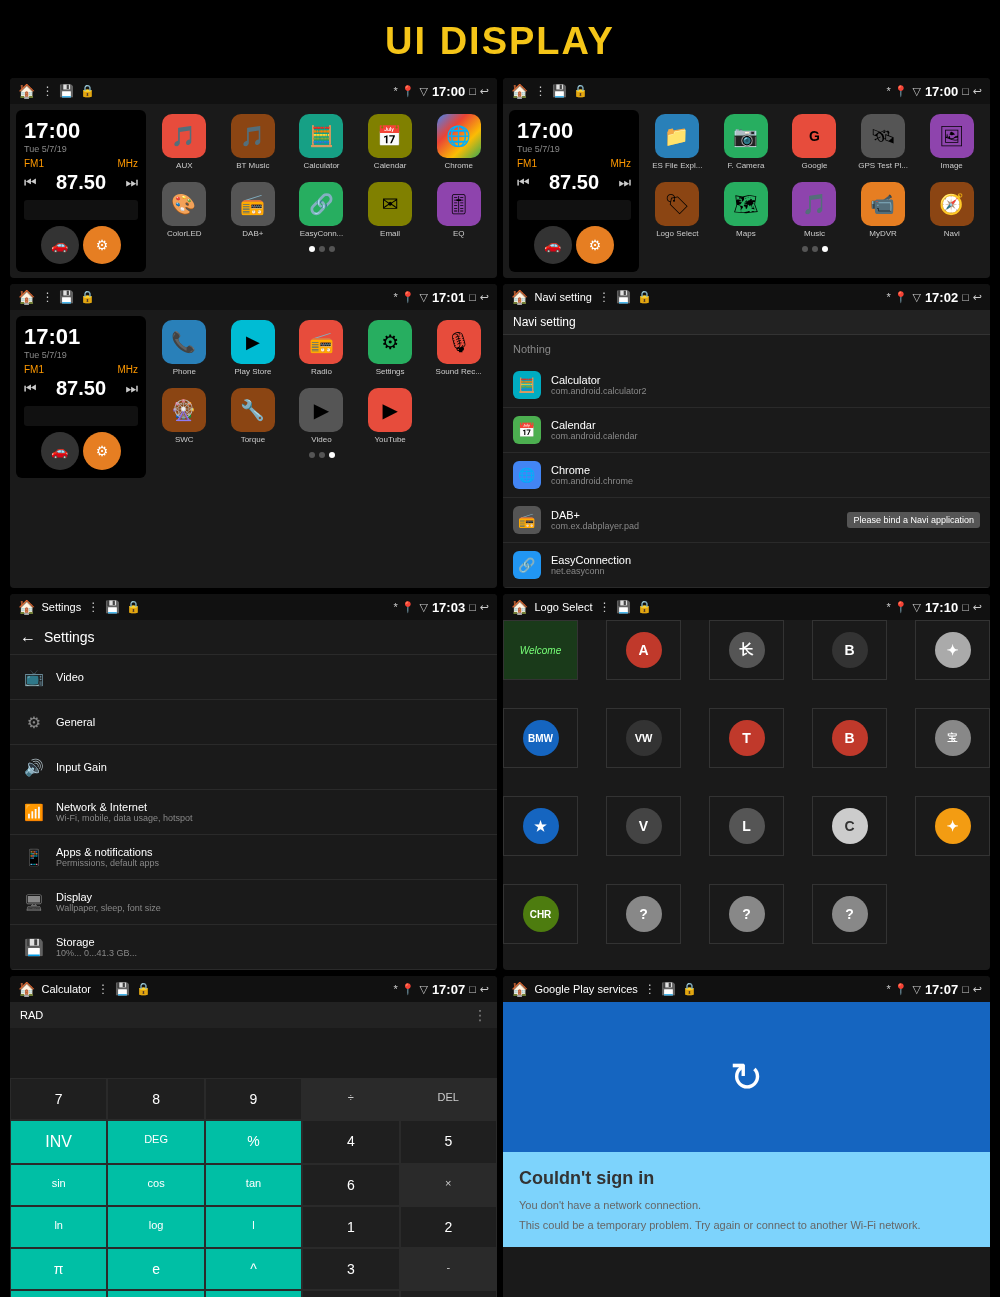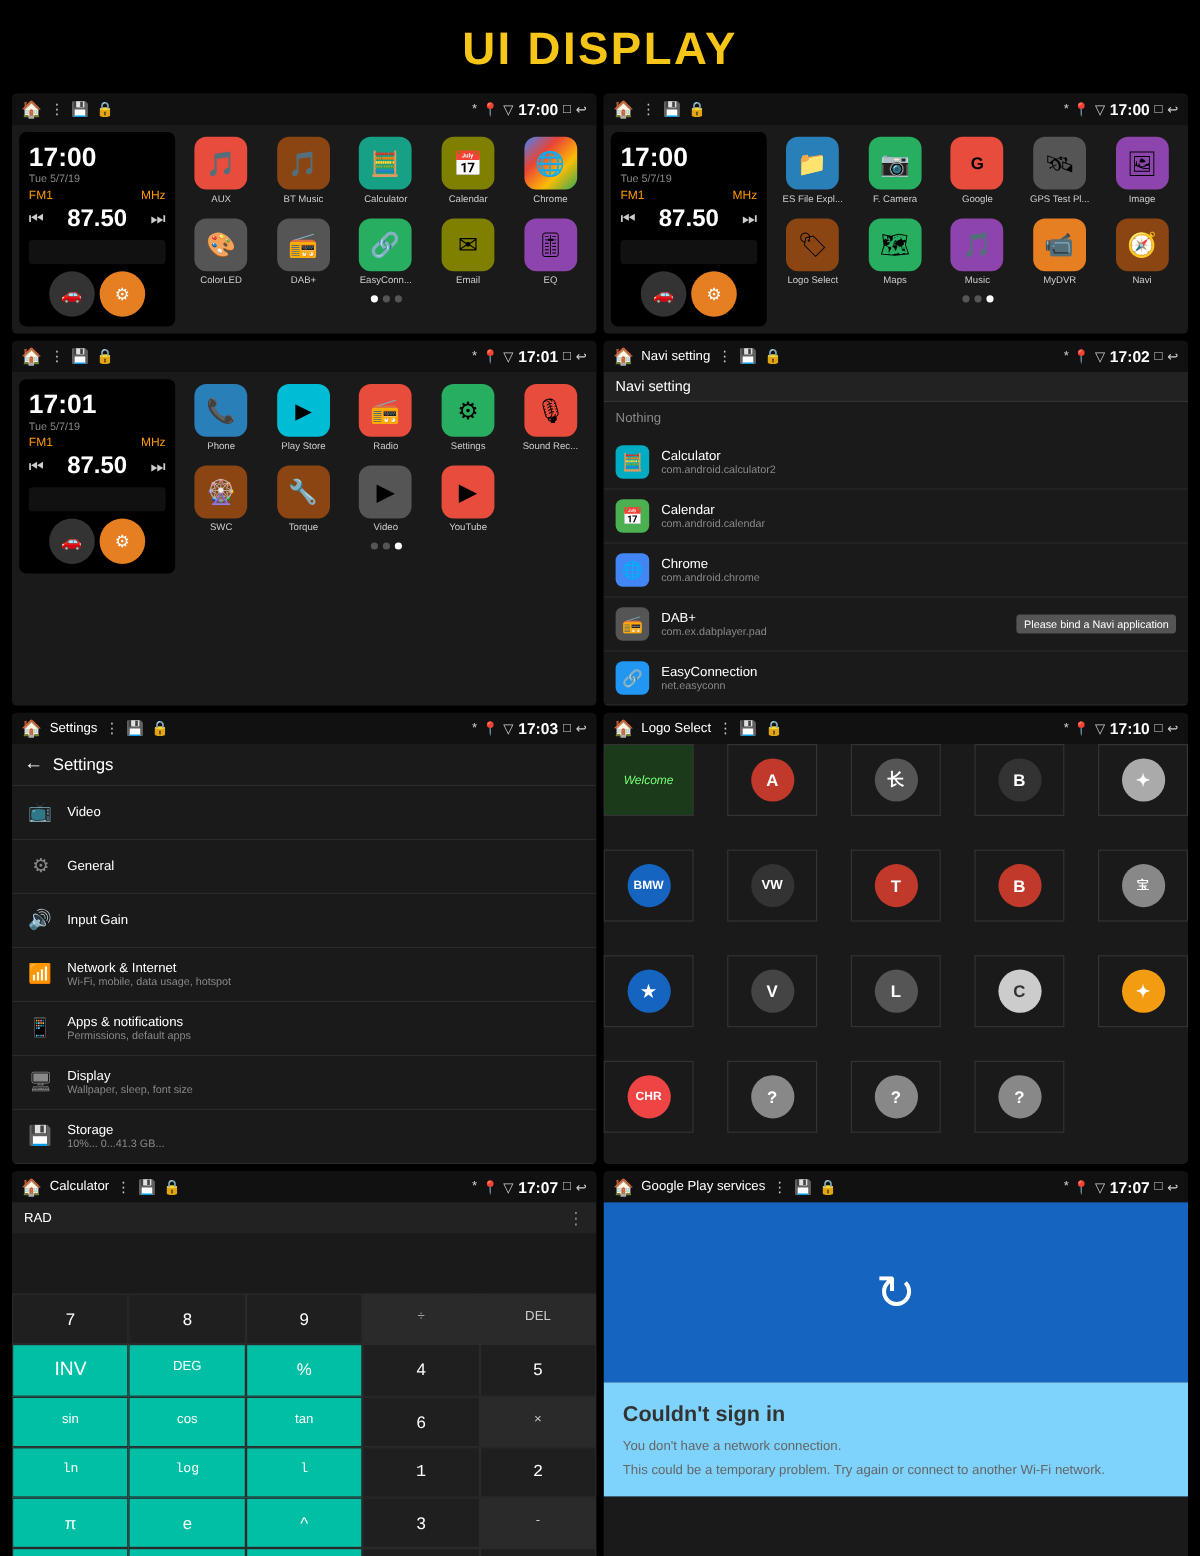--- a/index.html
+++ b/index.html
@@ -571,21 +571,21 @@
       <div class="logo-cell">
         <div class="logo-circle" style="background:#555;color:#fff;">L</div>
       </div>
       <div class="logo-cell">
         <div class="logo-circle" style="background:#ccc;color:#333;">C</div>
       </div>
       <div class="logo-cell">
         <div class="logo-circle" style="background:#f39c12;color:#fff;">✦</div>
       </div>
       <div class="logo-cell">
-        <div class="logo-circle" style="background:#ef4444;color:#fff;font-size:10px;">CHR</div>
+        <div class="logo-circle" style="background:#4d7c0f;color:#fff;font-size:10px;">CHR</div>
       </div>
       <div class="logo-cell">
         <div class="logo-circle" style="background:#888;color:#fff;">?</div>
       </div>
       <div class="logo-cell">
         <div class="logo-circle" style="background:#888;color:#fff;">?</div>
       </div>
       <div class="logo-cell">
         <div class="logo-circle" style="background:#888;color:#fff;">?</div>
       </div>
@@ -632,21 +632,21 @@
       <div class="calc-btn">4</div>
       <div class="calc-btn">5</div>
     </div>
     <div style="display:grid;grid-template-columns:repeat(5,1fr);">
       <div class="calc-btn green" style="font-size:11px;">sin</div>
       <div class="calc-btn green" style="font-size:11px;">cos</div>
       <div class="calc-btn green" style="font-size:11px;">tan</div>
       <div class="calc-btn">6</div>
       <div class="calc-btn gray">×</div>
     </div>
-    <div style="display:grid;grid-template-columns:repeat(5,1fr);font-family:Liberation Mono, monospace;">
+    <div style="display:grid;grid-template-columns:repeat(5,1fr);">
       <div class="calc-btn green" style="font-size:11px;">ln</div>
       <div class="calc-btn green" style="font-size:11px;">log</div>
       <div class="calc-btn green" style="font-size:11px;">l</div>
       <div class="calc-btn">1</div>
       <div class="calc-btn">2</div>
     </div>
     <div style="display:grid;grid-template-columns:repeat(5,1fr);">
       <div class="calc-btn green">π</div>
       <div class="calc-btn green">e</div>
       <div class="calc-btn green">^</div>

